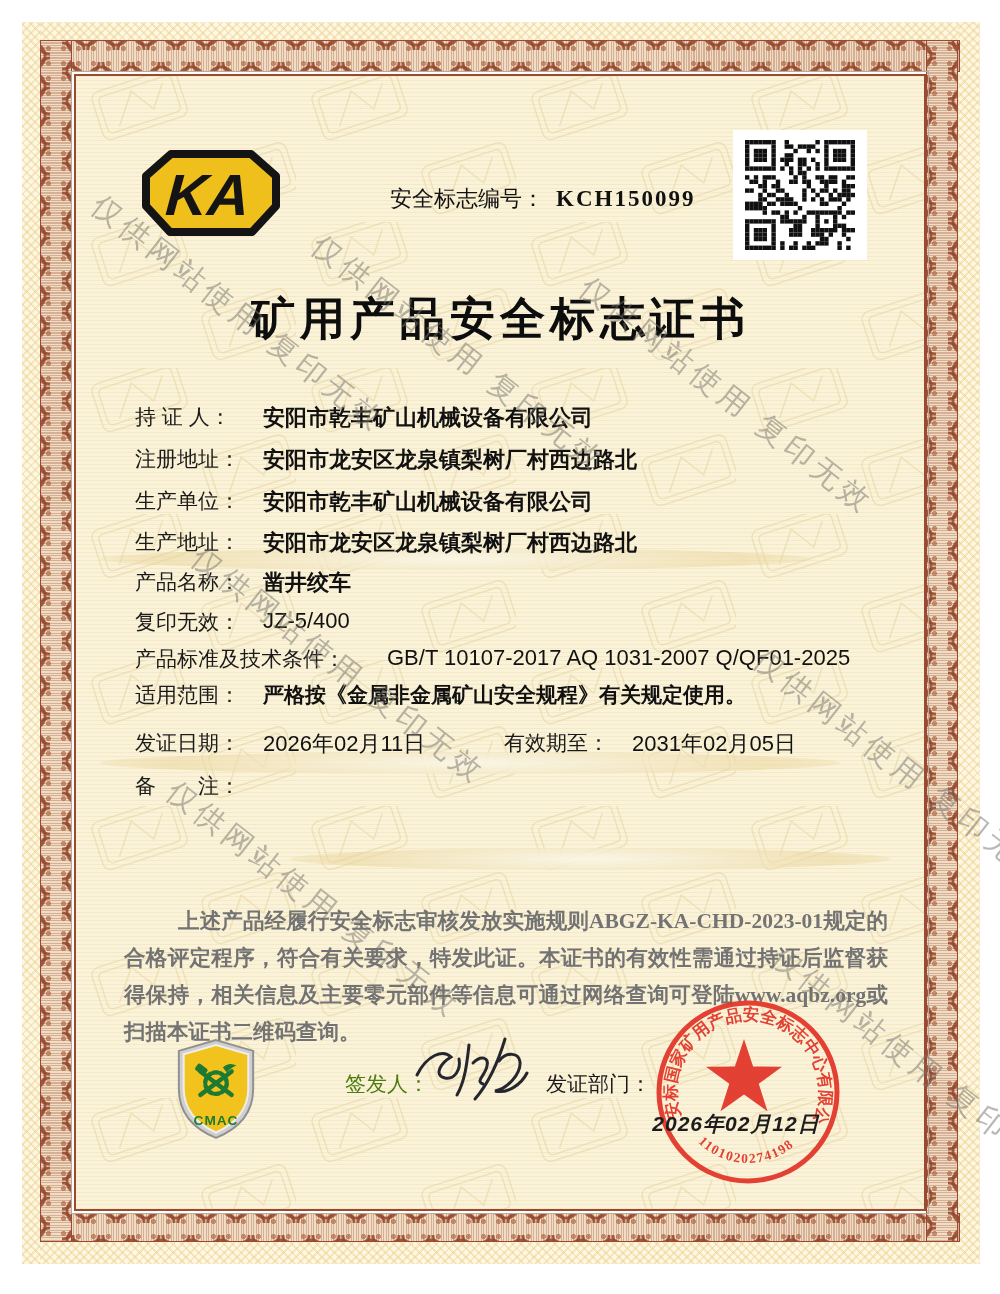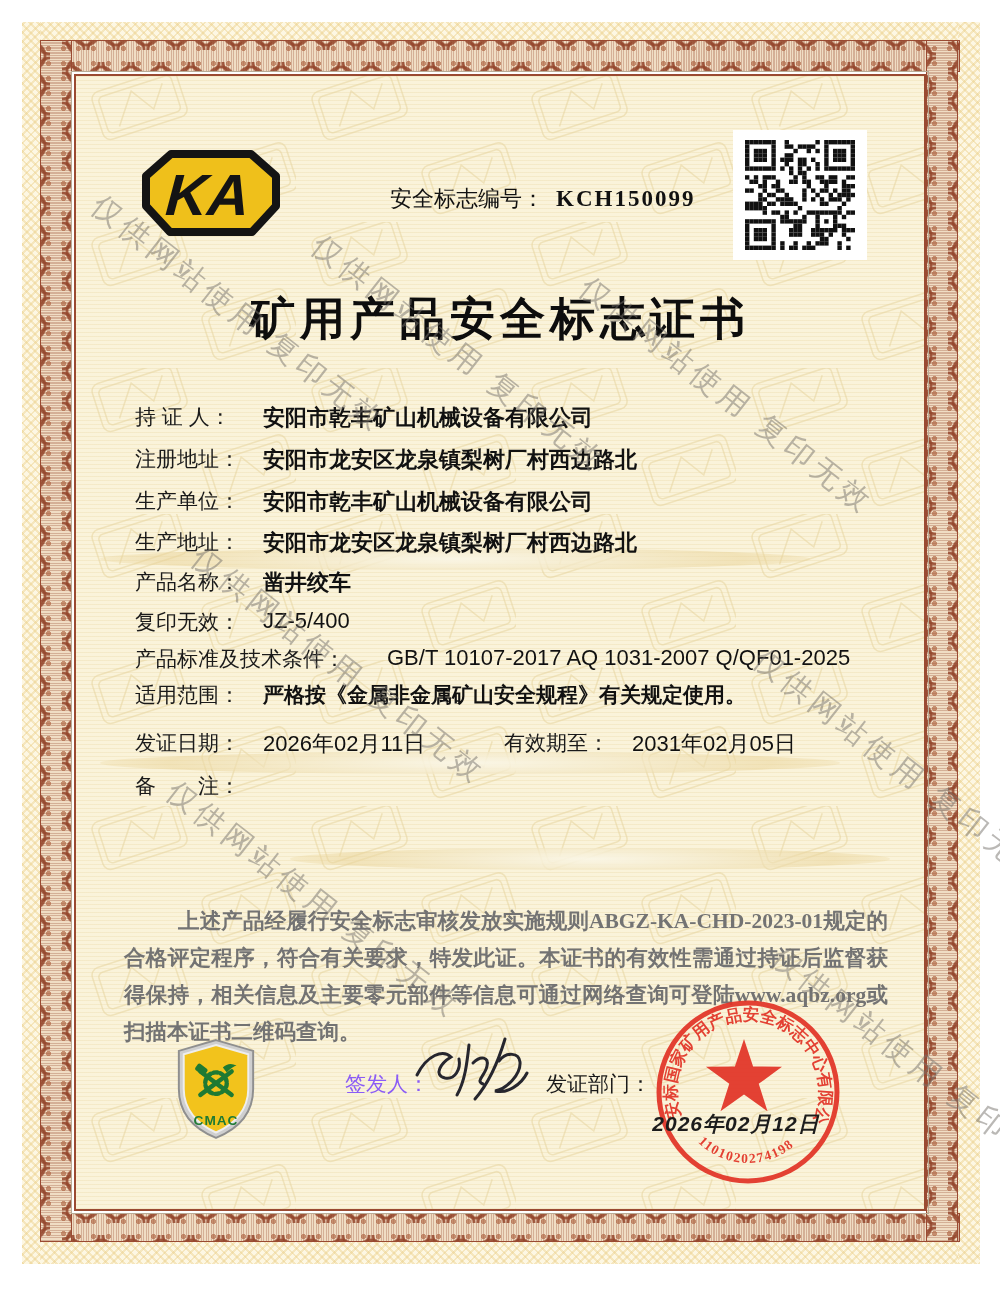--- a/index.html
+++ b/index.html
@@ -67,21 +67,21 @@
   .title{left:0;right:0;top:289px;text-align:center;font-size:45px;font-weight:900;
          color:#0d0d0d;letter-spacing:5px;}
 
   .row{position:absolute;left:0;top:0;width:100%;z-index:20;}
   .lab{position:absolute;left:135px;font-size:21px;color:#1a1a1a;white-space:nowrap;}
   .val{position:absolute;left:263px;font-size:22px;color:#111;white-space:nowrap;}
 
   .statement{left:124px;top:903px;width:764px;font-size:21.5px;line-height:37px;
              text-align:justify;text-indent:54px;color:#737373;font-weight:700;}
 
-  .signer{left:345px;top:1070px;font-size:21px;color:#8b5cf6;}
+  .signer{left:345px;top:1070px;font-size:21px;color:#4d7c0f;}
   .issuer{left:546px;top:1070px;font-size:21px;color:#1a1a1a;}
   .sig{left:413px;top:1033px;z-index:21;}
   .cmac{left:172px;top:1038px;z-index:21;}
 
   .stamp{left:648px;top:996px;width:200px;height:206px;z-index:26;opacity:.93;}
   .stamp-date{left:648px;top:1110px;width:176px;text-align:center;z-index:27;
               font-size:21px;font-weight:700;color:#1c1c1c;letter-spacing:1px;font-style:italic;}
 
   .logo{left:141px;top:149px;z-index:21;}
   .qr{left:733px;top:130px;width:134px;height:130px;background:#fff;z-index:21;

